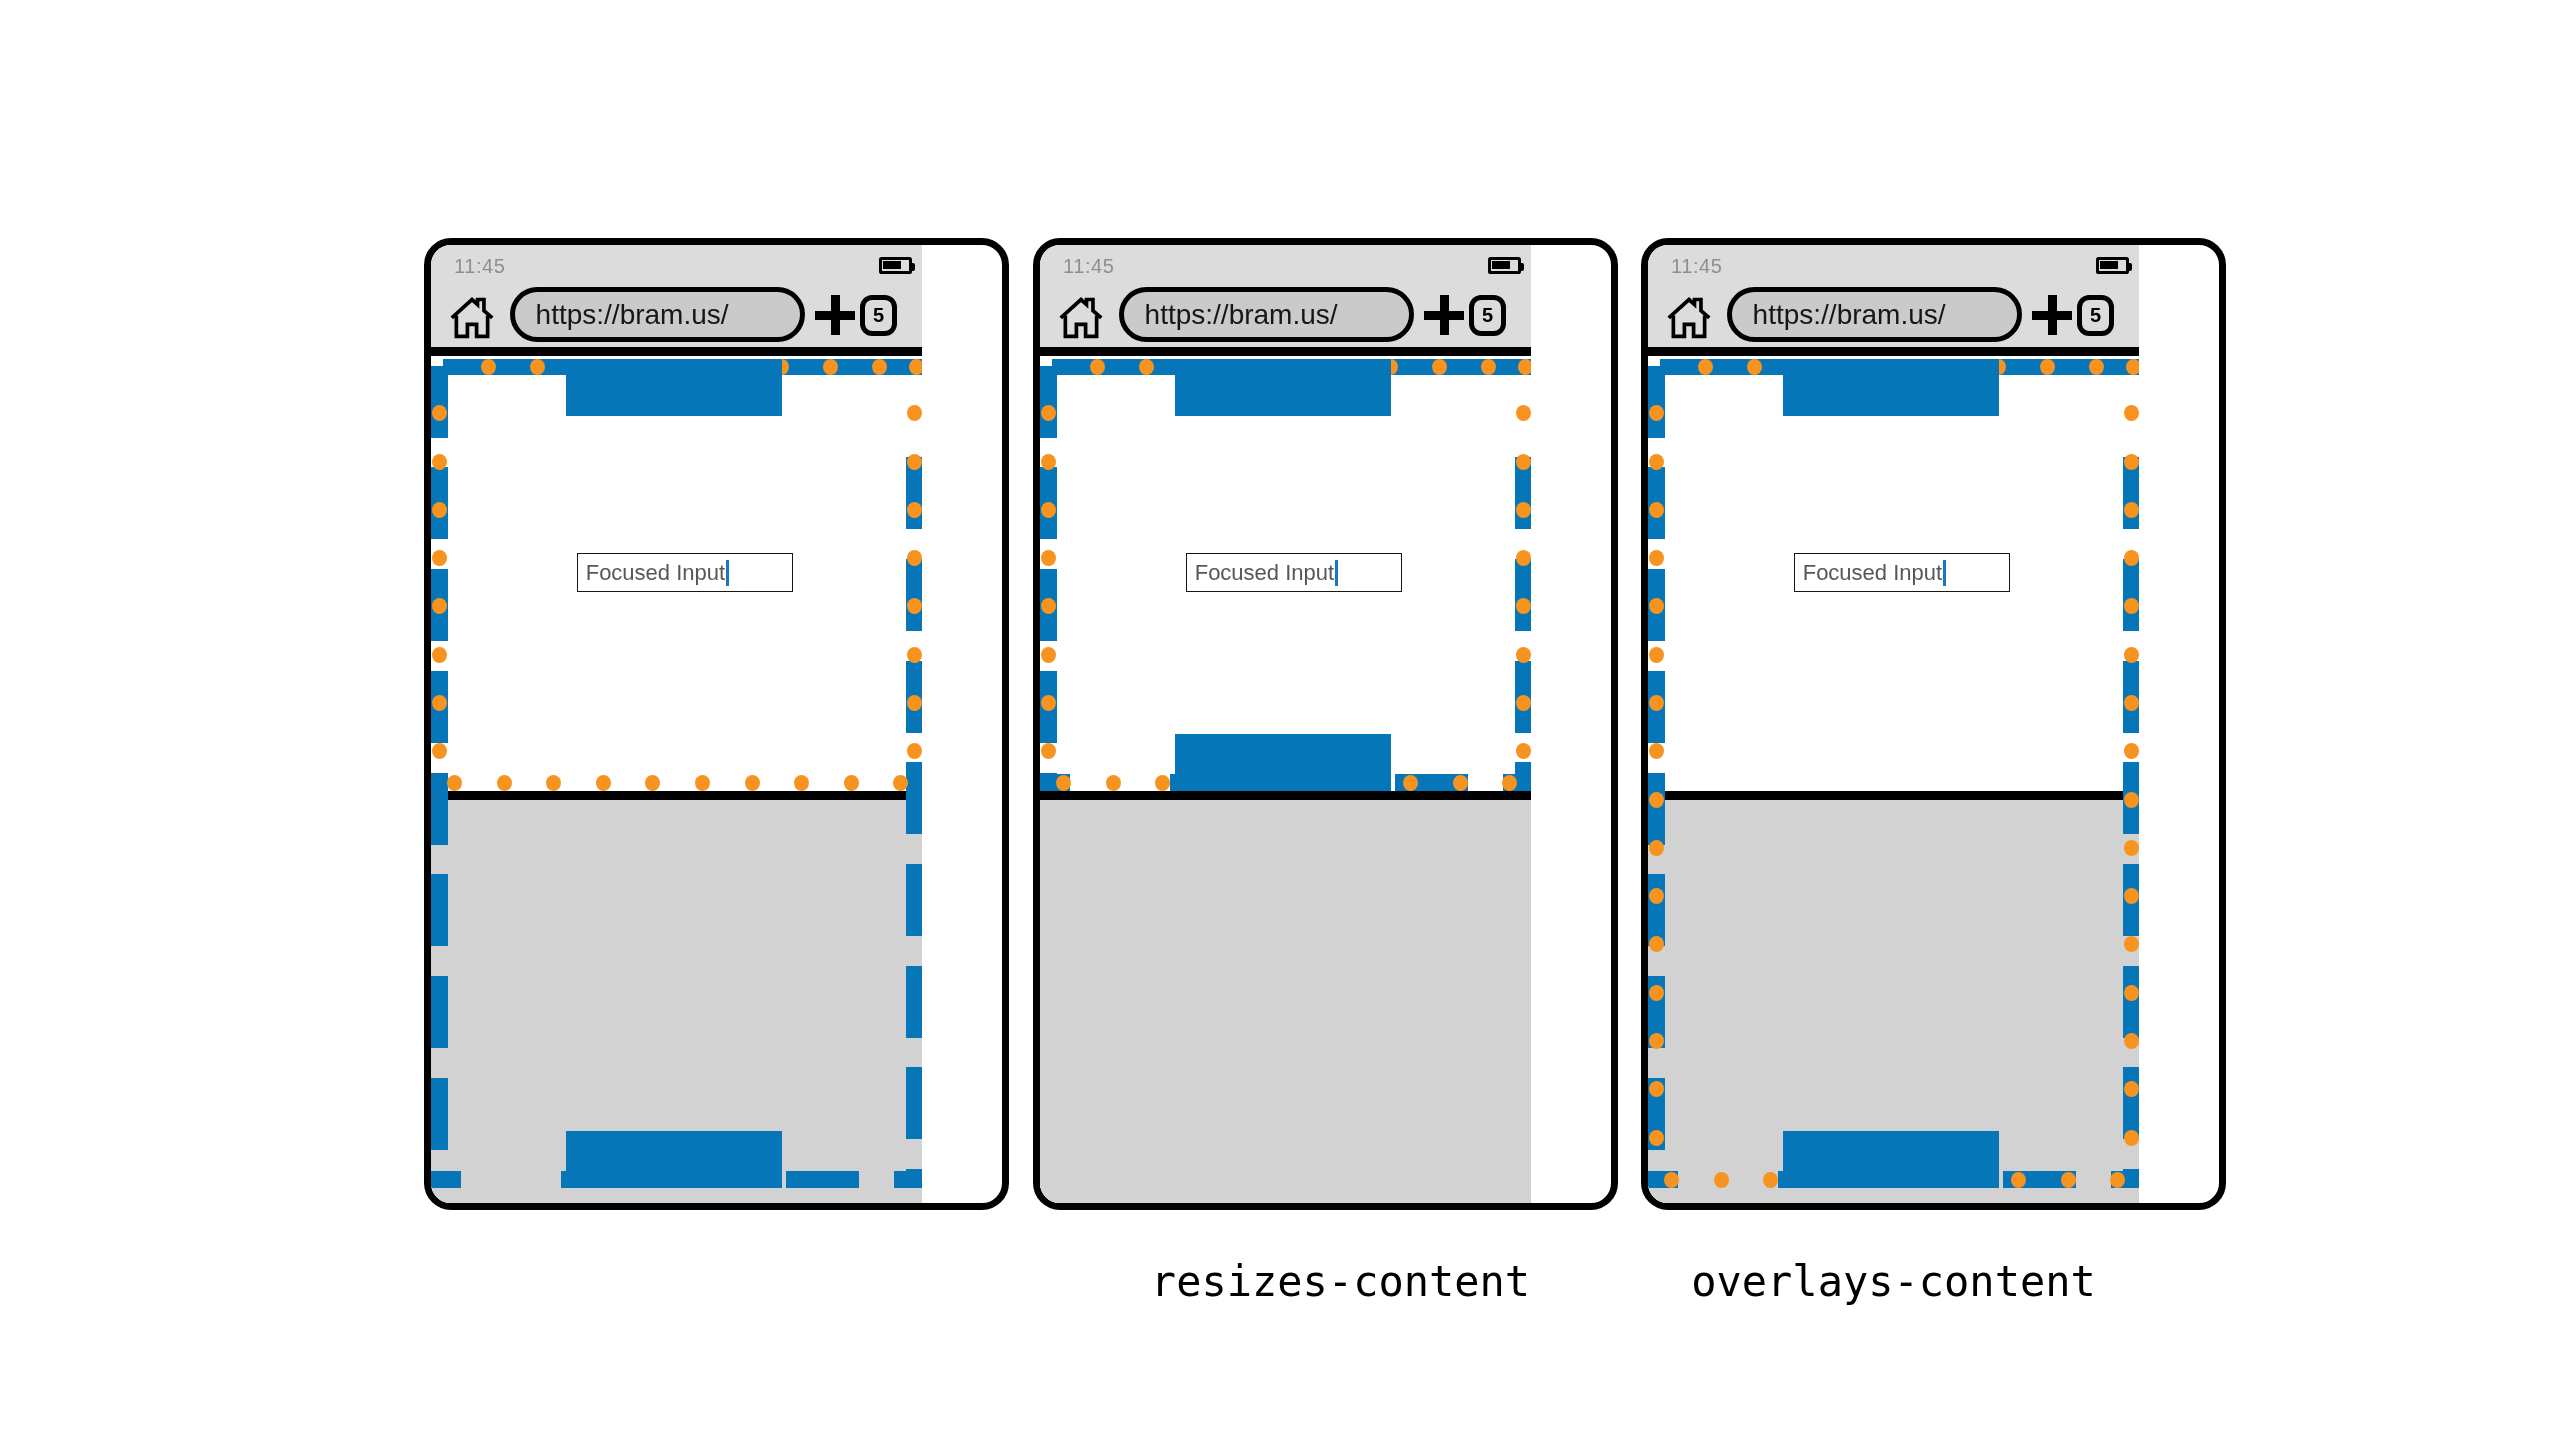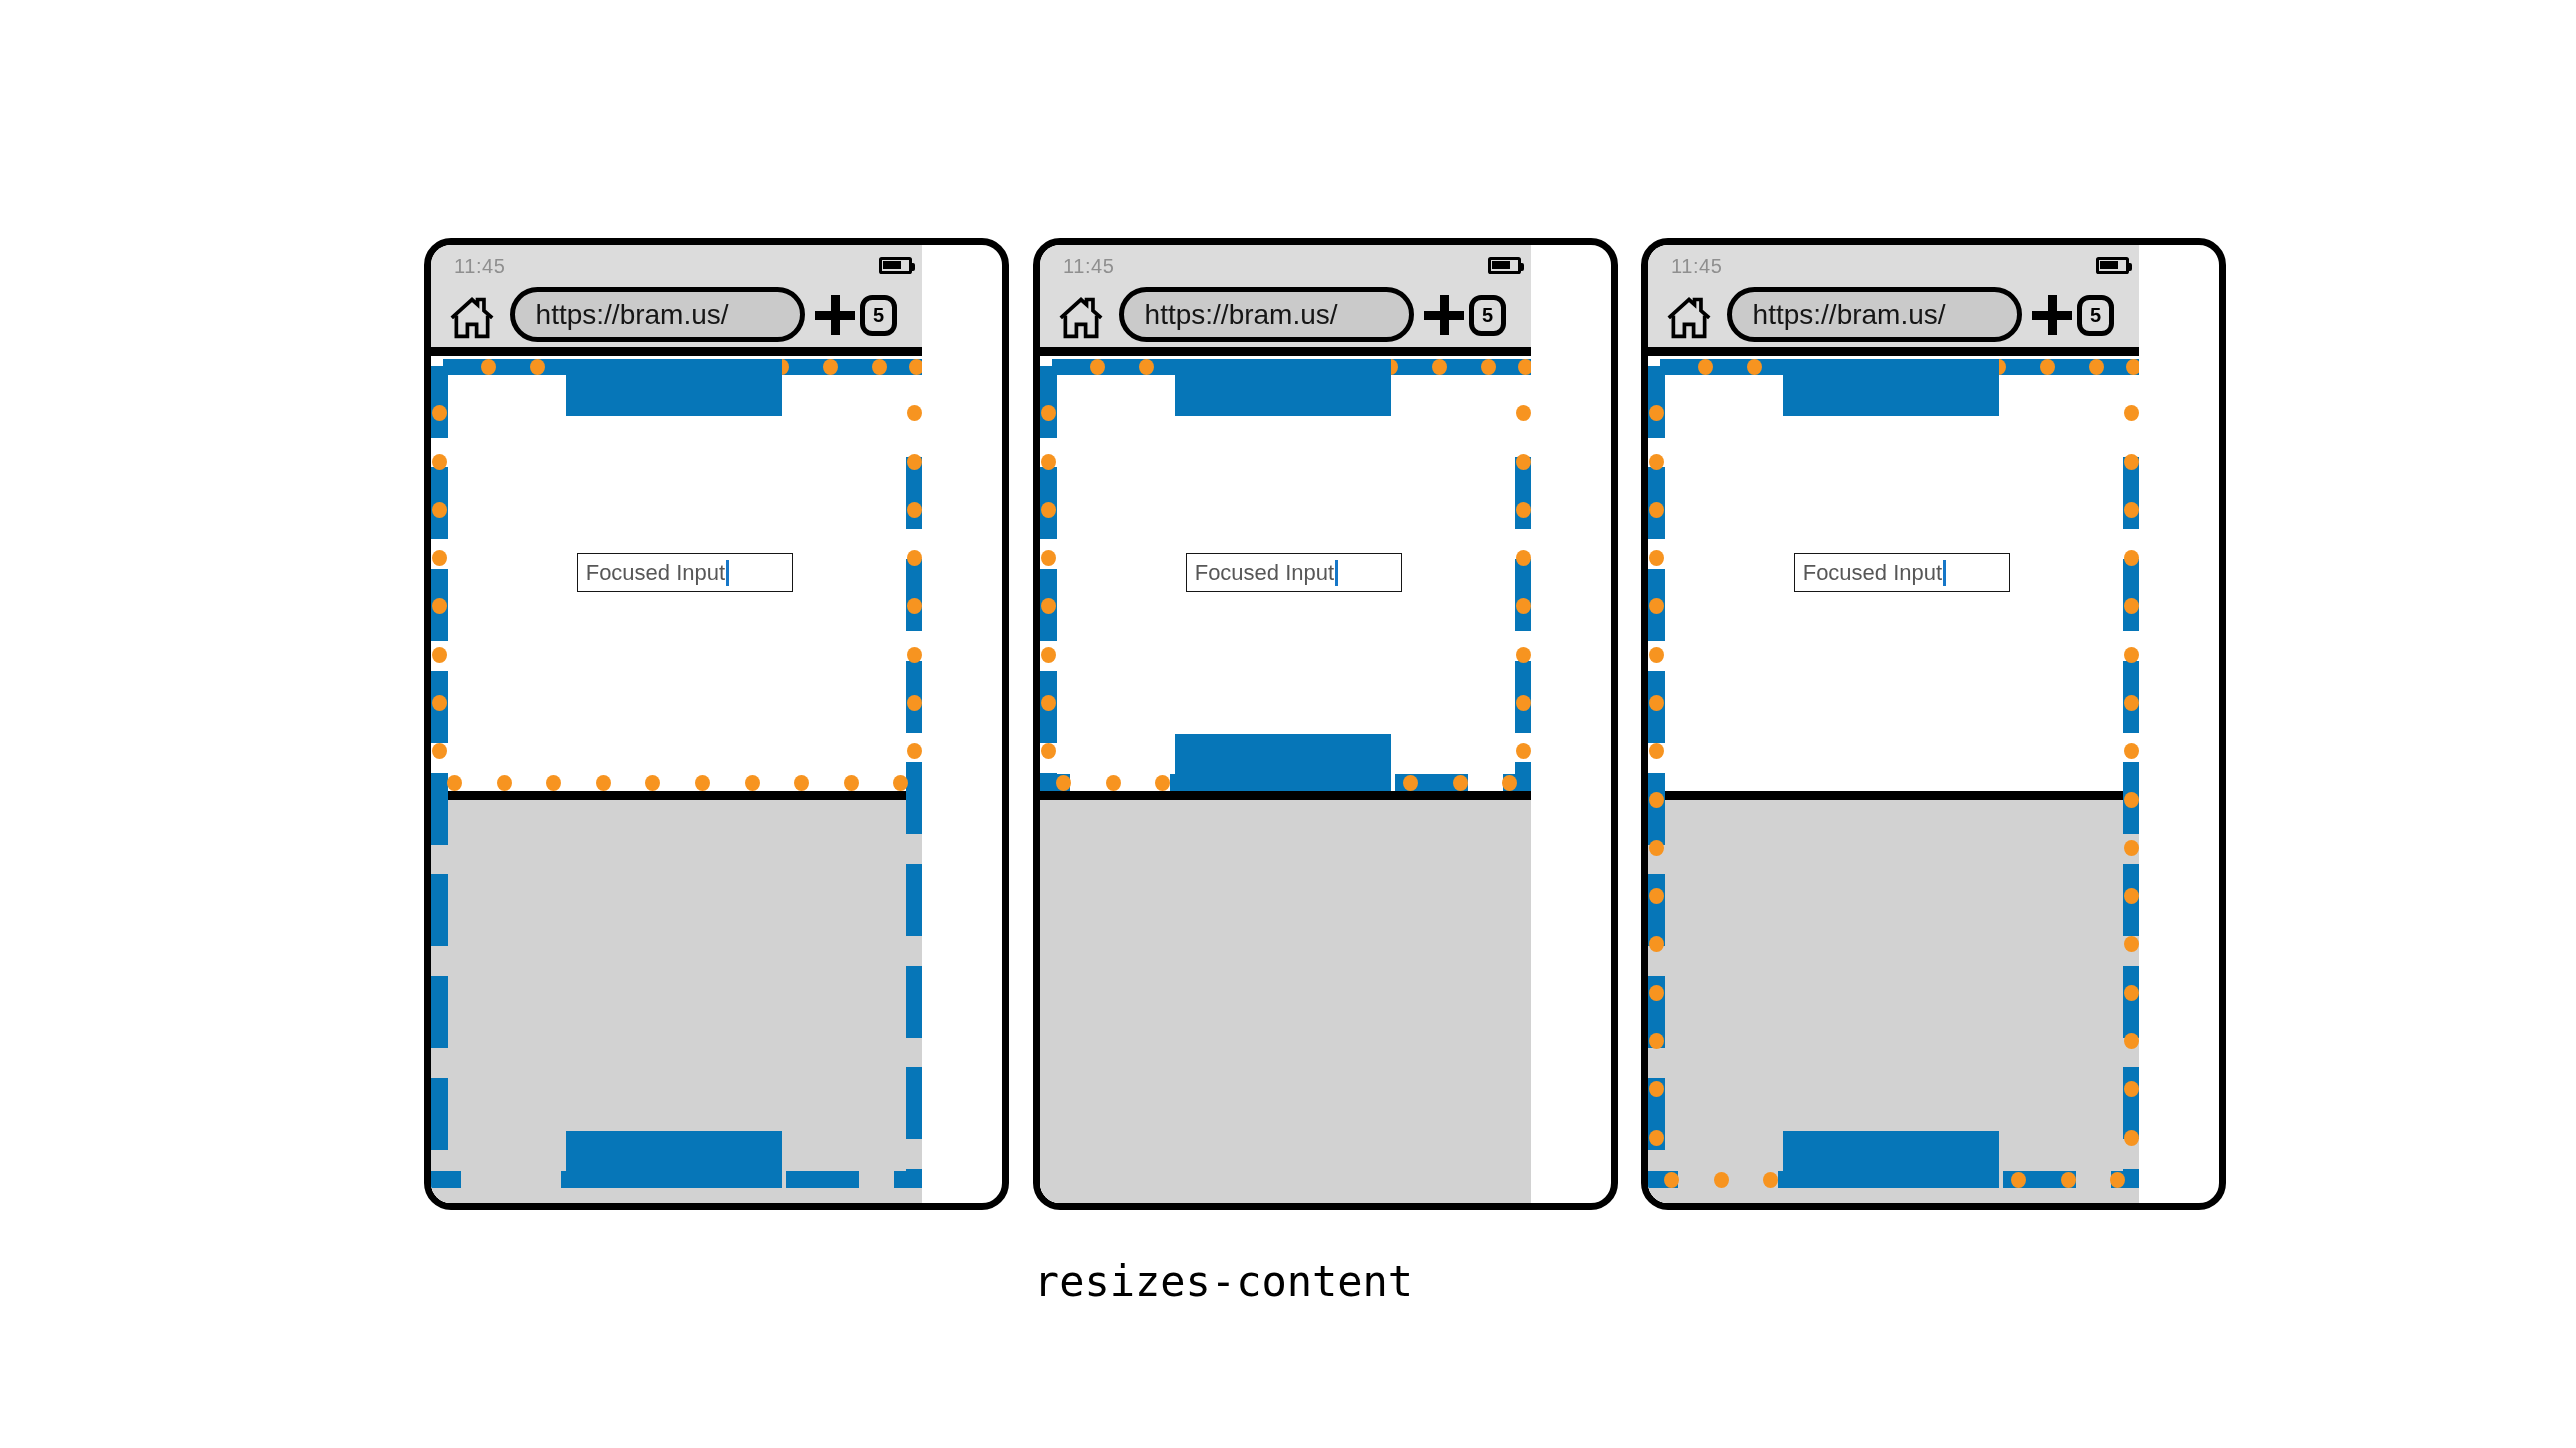--- a/index.html
+++ b/index.html
@@ -49,21 +49,21 @@
     border-radius:50%;background:var(--orange);z-index:4}
   .pblock{position:absolute;background:var(--blue);z-index:5}
   .inputbox{position:absolute;left:146px;top:197px;width:216px;height:39px;background:#fff;
     border:1.9px solid #161616;display:flex;align-items:center;z-index:6}
   .inputbox .itext{font-size:22px;color:#575757;margin-left:7.7px;white-space:nowrap}
   .inputbox .caret{display:inline-block;width:2.6px;height:26px;background:var(--caret);margin-left:1.3px}
 
   
   .caption{position:absolute;top:1257px;width:505px;text-align:center;
     font-family:"DejaVu Sans Mono",monospace;font-size:42px;color:var(--ink);white-space:nowrap}
-  .caption.c0{left:424px}.caption.c1{left:971px}.caption.c2{left:1641px}
+  .caption.c0{left:424px}.caption.c1{left:1088px}.caption.c2{left:1641px}
 </style>
 </head>
 <body>
 
 <div class="canvas">
 
   <div class="phone p0">
     <div class="chrome">
       <span class="time">11:45</span>
       <span class="battery">
@@ -343,15 +343,16 @@
         <div class="vdot" style="left: 221px; top: 824px;"></div>
         <div class="vdot" style="left: 271px; top: 824px;"></div>
         <div class="vdot" style="left: 321px; top: 824px;"></div>
         <div class="vdot" style="left: 370px; top: 824px;"></div>
         <div class="vdot" style="left: 420px; top: 824px;"></div>
         <div class="vdot" style="left: 469px; top: 824px;"></div>
         <div class="pblock" style="left: 135px; top: 2.6px; width: 216px; height: 57px;"></div>
         <div class="pblock" style="left: 135px; top: 775px; width: 216px; height: 57px;"></div>
       </div>
   </div>
+  <div class="caption c2">overlays-content</div>
 
 </div>
 
 
 </body></html>

